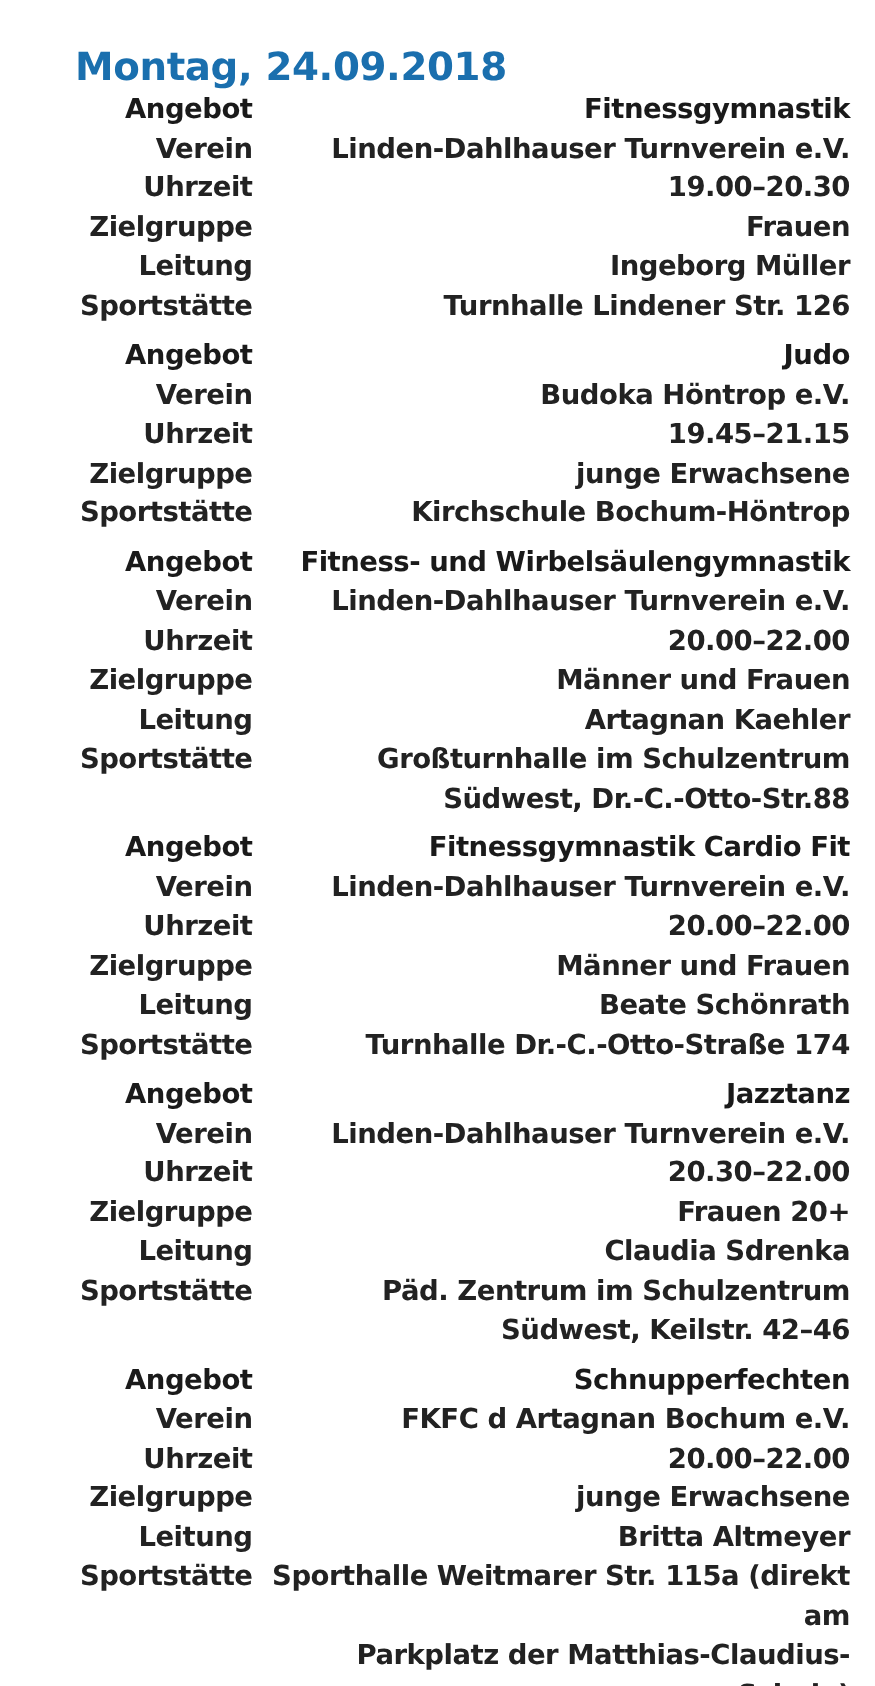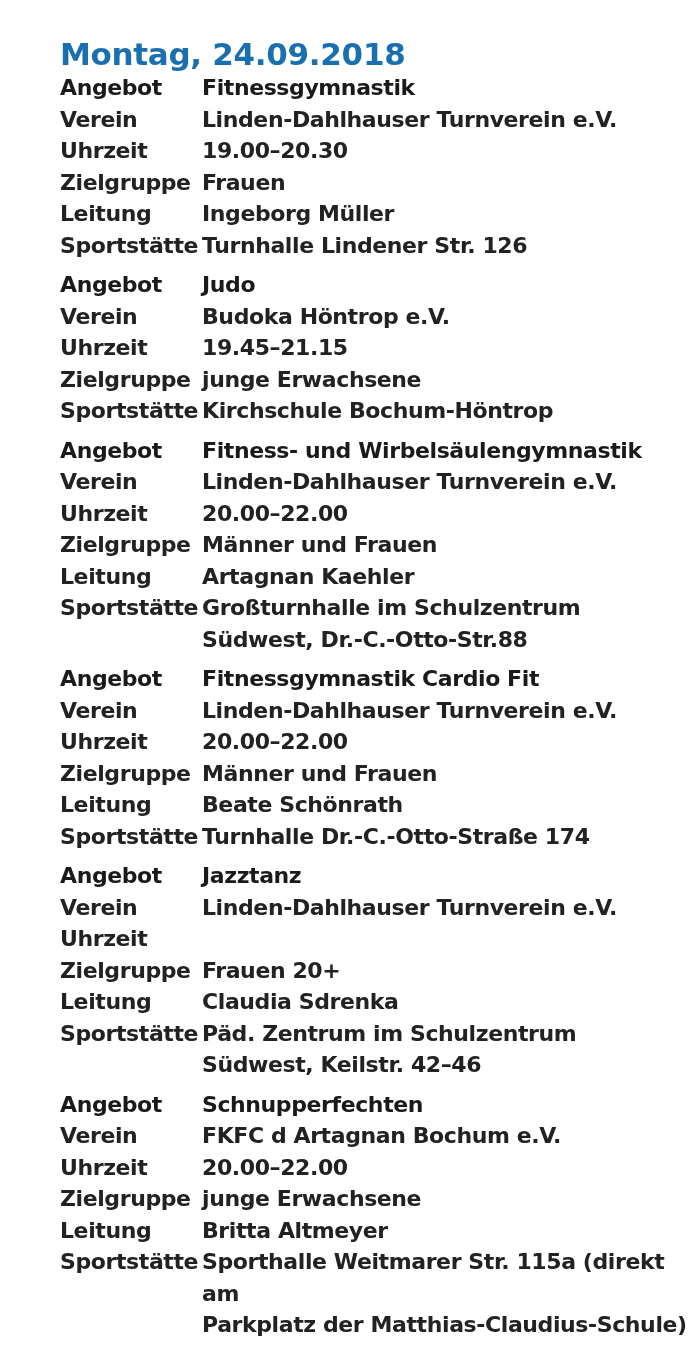--- a/index.html
+++ b/index.html
@@ -1,22 +1,22 @@
 <!DOCTYPE html>
 <html><head>
 <meta charset="utf-8">
 <style>
   html, body { margin: 0; padding: 0; background: #ffffff; }
   body { width: 700px; height: 1349px; overflow: hidden; font-family: "DejaVu Sans", sans-serif; color: #1a1a1a; }
   .page { position: relative; padding: 22px 0 0 60px; }
   .title { font-family: "DejaVu Sans", sans-serif; font-weight: bold; color: #1a6fae; font-size: 31px; line-height: 40px; letter-spacing: -0.3px; margin: 12px 0 -2px 0; }
-  .entry { margin-bottom: 8px; }
+  .entry { margin-bottom: 8px; text-align: right; }
   .row { display: flex; font-size: 22px; line-height: 31.5px; letter-spacing: -0.4px; }
   .label { width: 142px; flex-shrink: 0; font-weight: 300; }
-  .value { flex: 1; white-space: pre-line; }
+  .value { flex: 1; white-space: pre-line; padding-right: 20px; }
   .row.head .label, .row.head .value { font-weight: bold; }
   .row:not(.head) .label, .row:not(.head) .value { font-family: "DejaVu Sans", sans-serif; font-weight: bold; color: #222; }
 </style>
 </head>
 <body>
 
 <div class="page">
   <h1 class="title">Montag, 24.09.2018</h1>
   <div id="entries">
       <div class="entry">
@@ -124,20 +124,21 @@
         <div class="row head">
           <span class="label">Angebot</span>
           <span class="value">Jazztanz</span>
         </div>
         <div class="row">
           <span class="label">Verein</span>
           <span class="value">Linden-Dahlhauser Turnverein e.V.</span>
         </div>
         <div class="row">
           <span class="label">Uhrzeit</span>
+          <span class="value">20.30–22.00</span>
         </div>
         <div class="row">
           <span class="label">Zielgruppe</span>
           <span class="value">Frauen 20+</span>
         </div>
         <div class="row">
           <span class="label">Leitung</span>
           <span class="value">Claudia Sdrenka</span>
         </div>
         <div class="row">

